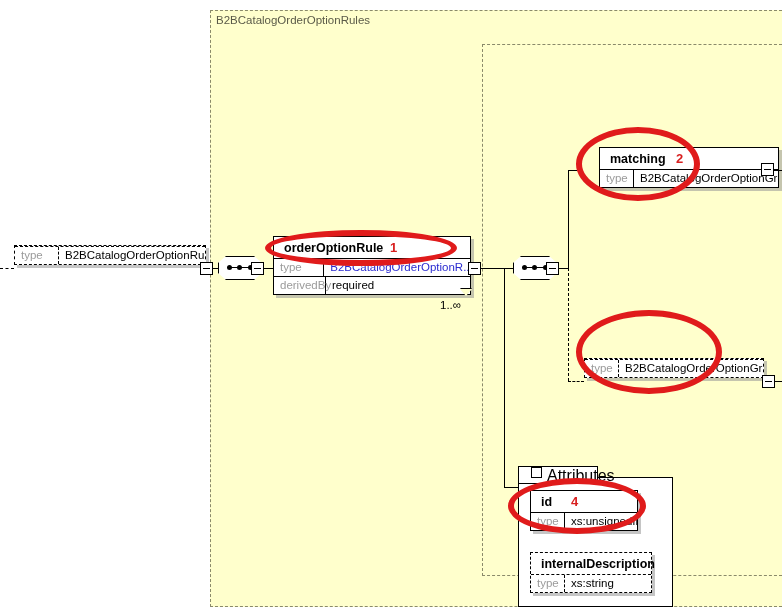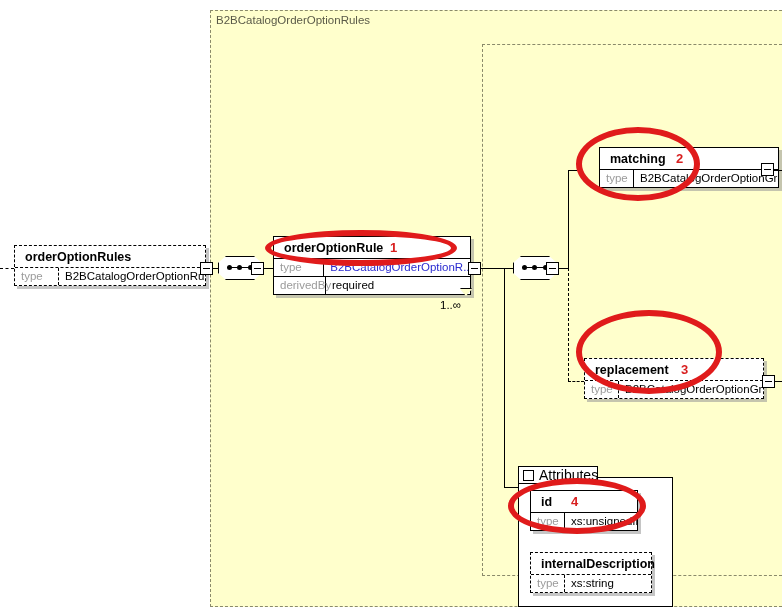--- a/index.html
+++ b/index.html
@@ -196,23 +196,22 @@
     background: #ffffff;
     border: 1px solid #000000;
     box-sizing: border-box;
   }
   .attr-header {
     position: absolute;
     background: #ffffff;
     border: 1px solid #000000;
     box-sizing: border-box;
     display: flex;
-    align-items: center;
-    padding-left: 4px;
-    font-size: 14px;
+    padding-left: 12px;
+    font-size: 16px;
     color: #000000;
     white-space: nowrap;
   }
   .attr-checkbox {
     width: 11px;
     height: 11px;
     border: 1px solid #000000;
     background: #ffffff;
     margin-right: 5px;
     box-sizing: border-box;
@@ -237,21 +236,20 @@
   <div class="group-box" style="left:210px; top:10px; width:572px; height:597px; border-right:none;"></div>
   <div class="group-label" style="left:216px; top:14px;">
     <span>B2BCatalogOrderOptionRules</span>
   </div>
 
   <div class="group-box" style="left:482px; top:44px; width:300px; height:532px; background:transparent; border-right:none;"></div>
 
   <div class="line-h dashed" style="left:0px; top:268px; width:14px;"></div>
 
   <div class="node optional" style="left:14px; top:245px; width:192px;">
-    <div class="title">orderOptionRules</div>
     <div class="row">
       <div class="k" style="width:44px;">type</div>
       <div class="v">B2BCatalogOrderOptionRules</div>
     </div>
   </div>
   <div class="minus-btn" style="left:200px; top:262px;"></div>
   <div class="line-h" style="left:213px; top:268px; width:10px;"></div>
 
   <div class="seq-wrap" style="left:218px; top:256px;">
     <div class="seq"></div>
@@ -310,24 +308,20 @@
     </div>
     <div class="row">
       <div class="k" style="width:34px;">type</div>
       <div class="v">B2BCatalogOrderOptionGroup</div>
     </div>
   </div>
   <div class="minus-btn" style="left:761px; top:163px;"></div>
   <div class="line-h" style="left:774px; top:170px; width:8px;"></div>
 
   <div class="node optional" style="left:584px; top:358px; width:180px;">
-    <div class="title">
-      <span>replacement</span>
-      <span class="annot-num" style="left:96px; top:4px;">3</span>
-    </div>
     <div class="row">
       <div class="k" style="width:34px;">type</div>
       <div class="v">B2BCatalogOrderOptionGroup</div>
     </div>
   </div>
   <div class="minus-btn" style="left:762px; top:375px;"></div>
   <div class="line-h" style="left:775px; top:381px; width:7px;"></div>
 
   <div class="line-v" style="left:504px; top:268px; height:219px;"></div>
   <div class="line-h" style="left:504px; top:487px; width:22px;"></div>

